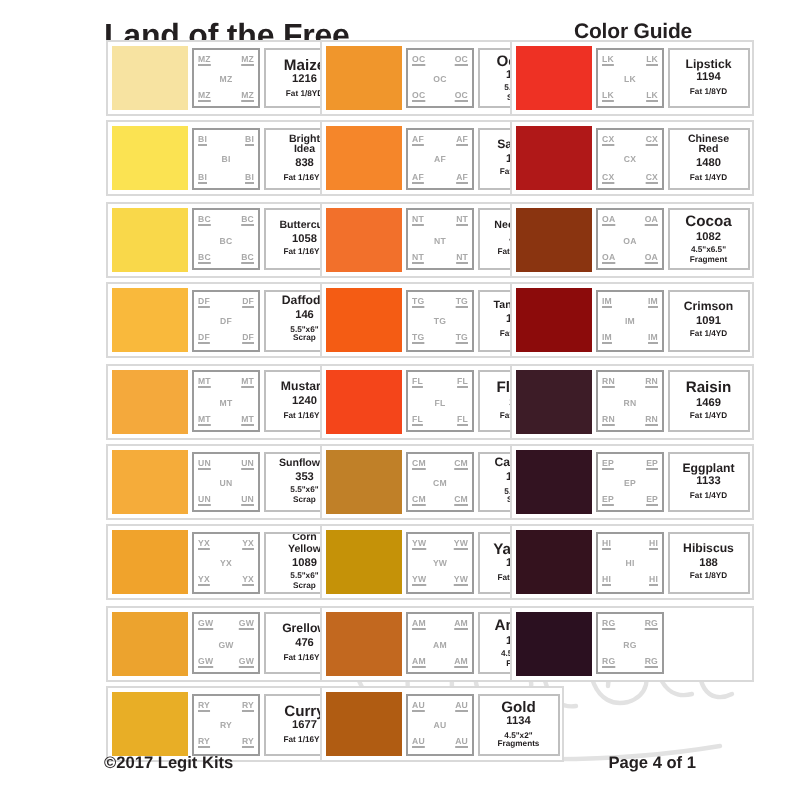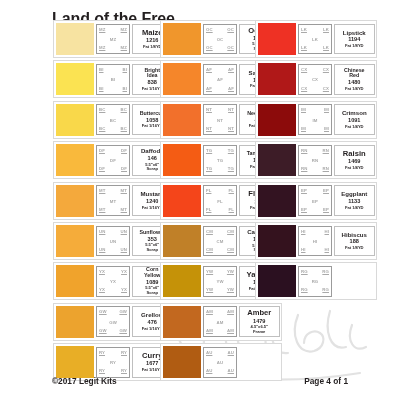--- a/index.html
+++ b/index.html
@@ -69,20 +69,21 @@
   .copy{position:absolute;left:52px;top:0;font-size:8.3px;font-weight:bold;color:#231f20;}
   .pageno{position:absolute;right:52px;top:0;font-size:8.3px;font-weight:bold;color:#231f20;}
 </style>
 </head>
 <body>
 
 <div id="page">
 
   <div class="header">
     <div class="title-left">Land of the Free</div>
+    <div class="title-right">Color Guide</div>
   </div>
 
   <div class="watermark">
     <svg width="210" height="105" viewBox="0 0 210 105" xmlns="http://www.w3.org/2000/svg">
       <g fill="none" stroke="#e2e2e2" stroke-width="2.2" stroke-linecap="round">
         <path d="M8 20 C2 46 10 72 34 74 C52 75 60 60 54 50 C49 42 36 44 34 54 C32 66 44 74 60 70"></path>
         <path d="M70 38 C64 56 70 72 84 70 C94 68 98 58 94 52"></path>
         <path d="M86 22 L88 26"></path>
         <path d="M104 34 C98 52 104 70 118 68"></path>
         <path d="M128 30 C120 50 128 70 144 66 C154 63 156 52 150 48 C144 44 134 48 134 58"></path>
@@ -362,20 +363,26 @@
         </div>
         <div class="card">
           <div class="swatch" style="background: rgb(176, 92, 18);"></div>
           <div class="codebox">
             <div class="cg tl tlu">AU</div>
             <div class="cg tr tlu">AU</div>
             <div class="cg mid">AU</div>
             <div class="cg bl">AU</div>
             <div class="cg br">AU</div>
           </div>
+          <div class="info">
+            <div class="nm s1" style="white-space: pre-line;">Gold</div>
+            <div class="num">1134</div>
+            <div class="amt">4.5"x2"
+Fragments</div>
+          </div>
         </div>
       </div>
     <div class="col col3">
         <div class="card">
           <div class="swatch" style="background: rgb(238, 49, 36);"></div>
           <div class="codebox">
             <div class="cg tl tlu">LK</div>
             <div class="cg tr tlu">LK</div>
             <div class="cg mid">LK</div>
             <div class="cg bl">LK</div>
@@ -397,20 +404,36 @@
             <div class="cg br">CX</div>
           </div>
           <div class="info">
             <div class="nm s3" style="white-space: pre-line;">Chinese
 Red</div>
             <div class="num">1480</div>
             <div class="amt">Fat 1/4YD</div>
           </div>
         </div>
         <div class="card">
+          <div class="swatch" style="background: rgb(138, 52, 16);"></div>
+          <div class="codebox">
+            <div class="cg tl tlu">OA</div>
+            <div class="cg tr tlu">OA</div>
+            <div class="cg mid">OA</div>
+            <div class="cg bl">OA</div>
+            <div class="cg br">OA</div>
+          </div>
+          <div class="info">
+            <div class="nm s1" style="white-space: pre-line;">Cocoa</div>
+            <div class="num">1082</div>
+            <div class="amt">4.5"x6.5"
+Fragment</div>
+          </div>
+        </div>
+        <div class="card">
           <div class="swatch" style="background: rgb(140, 11, 11);"></div>
           <div class="codebox">
             <div class="cg tl tlu">IM</div>
             <div class="cg tr tlu">IM</div>
             <div class="cg mid">IM</div>
             <div class="cg bl">IM</div>
             <div class="cg br">IM</div>
           </div>
           <div class="info">
             <div class="nm s2" style="white-space: pre-line;">Crimson</div>

